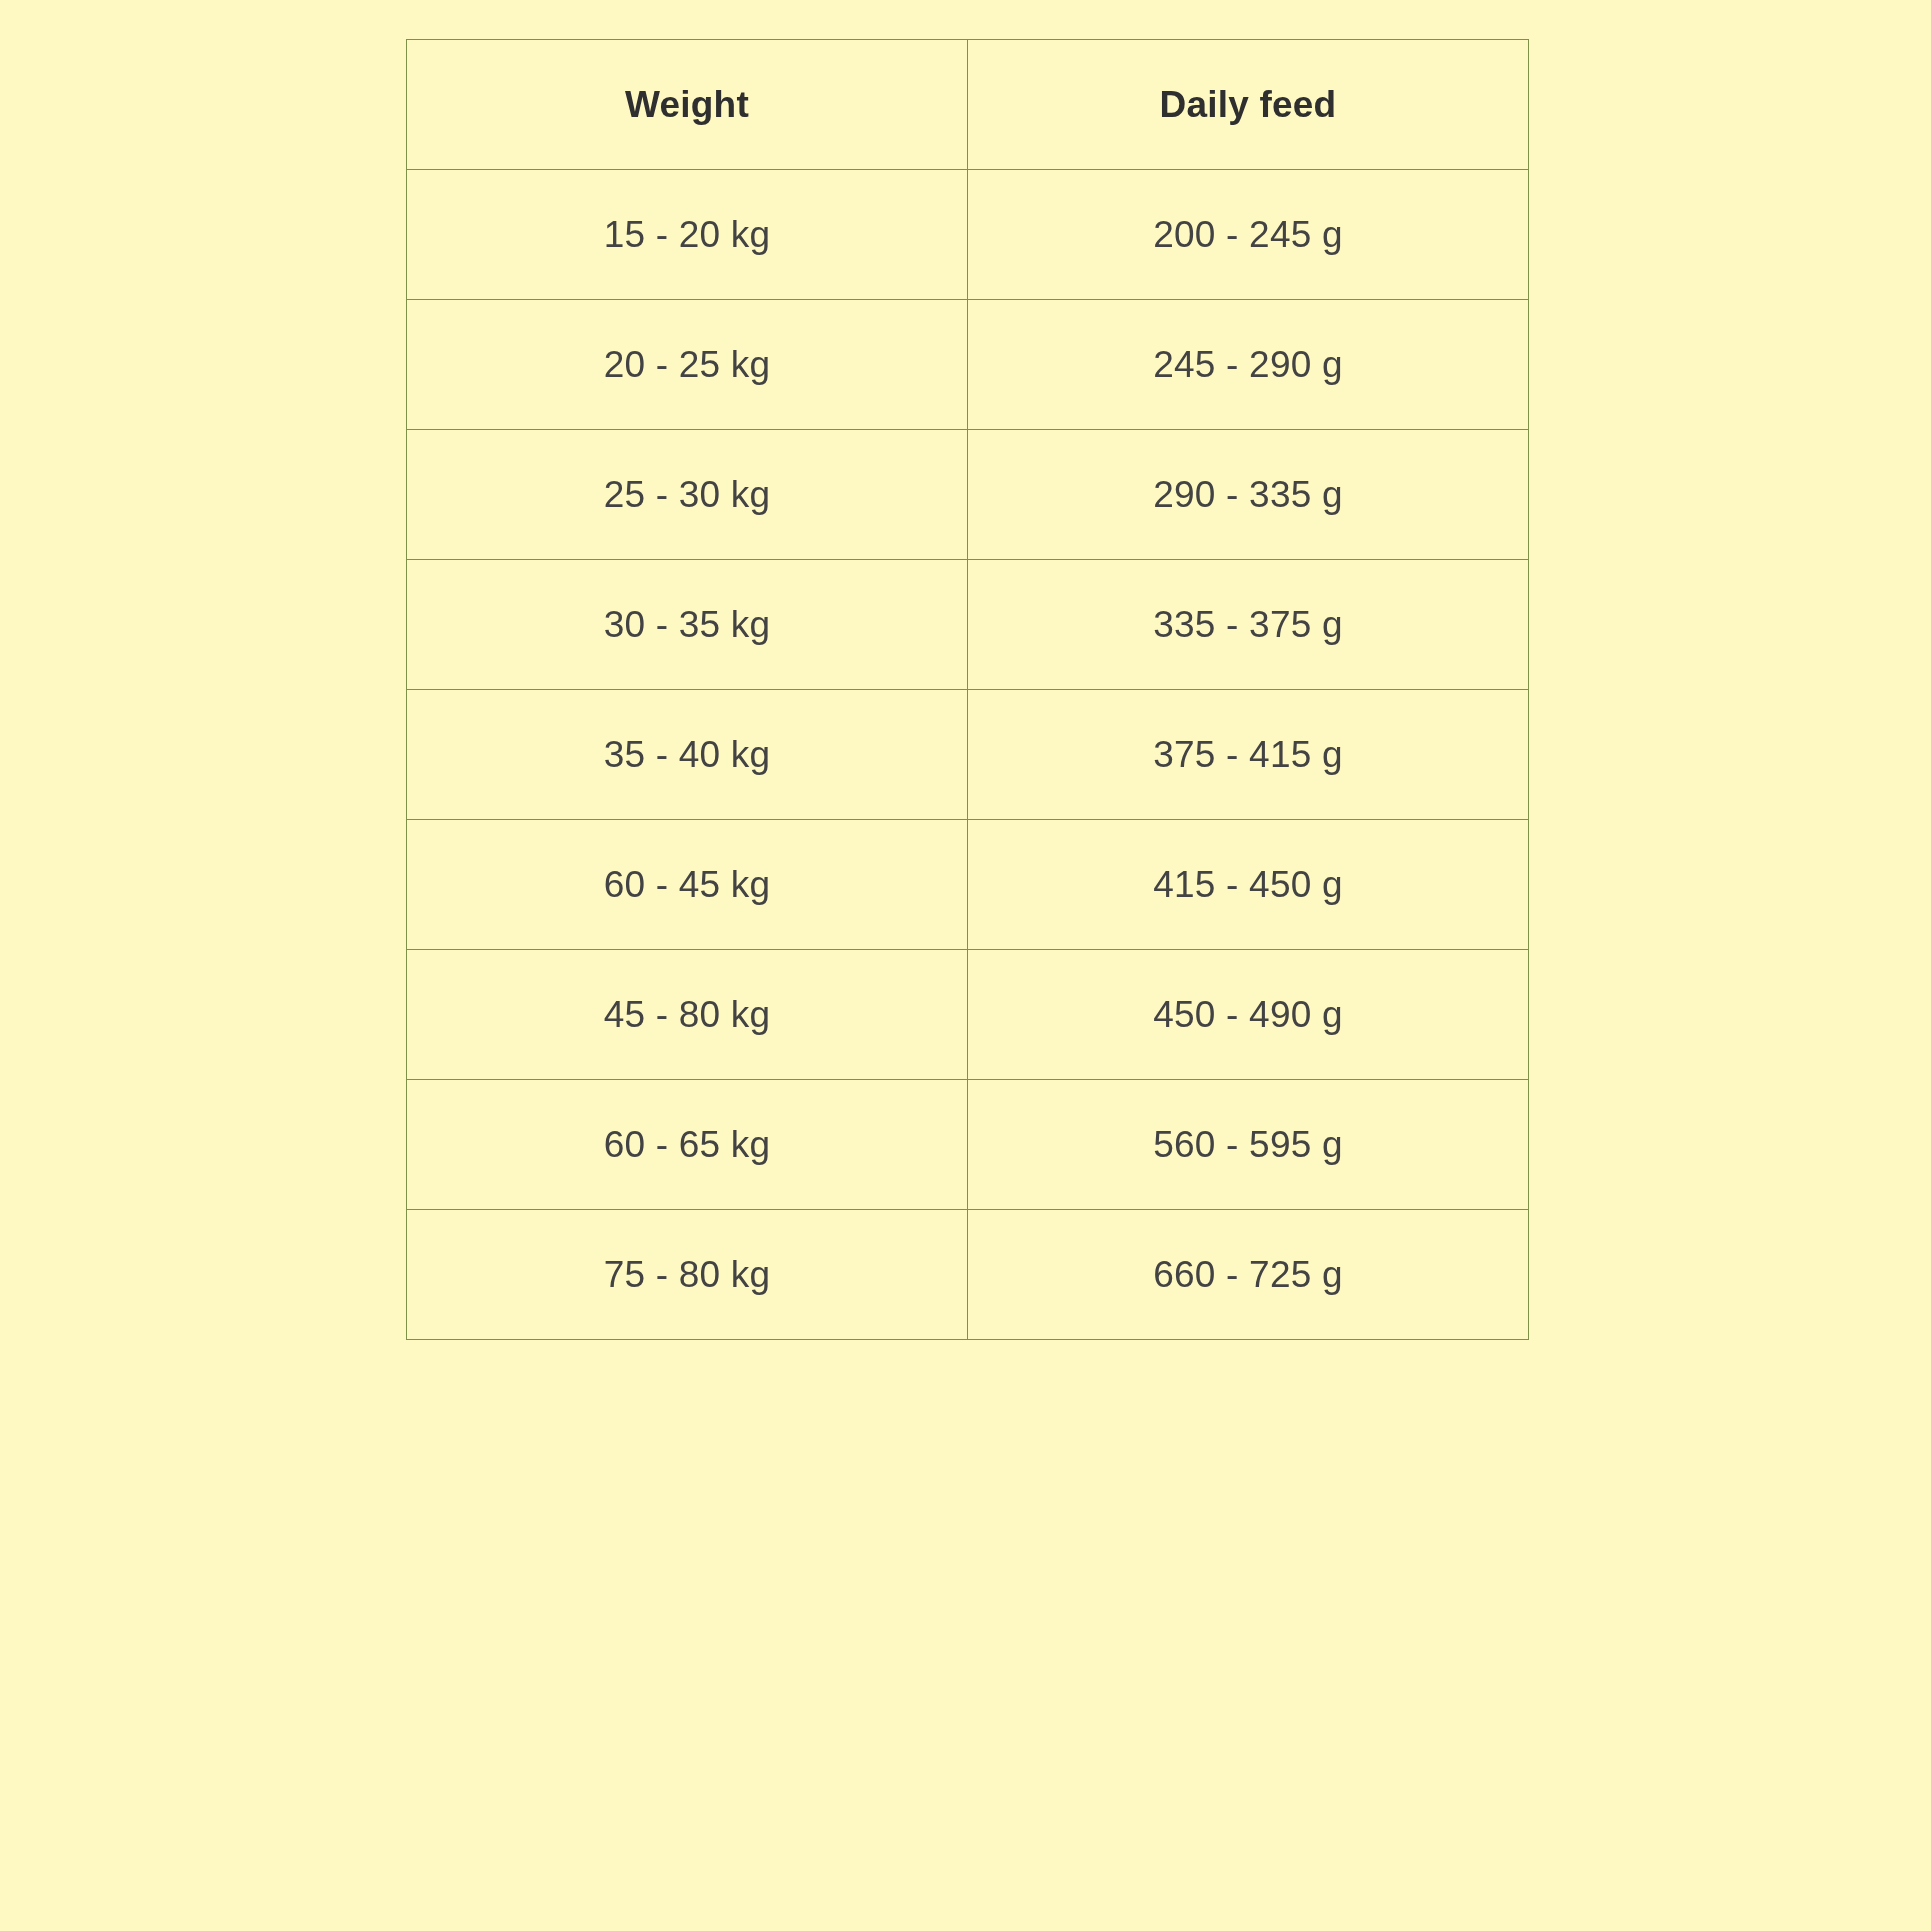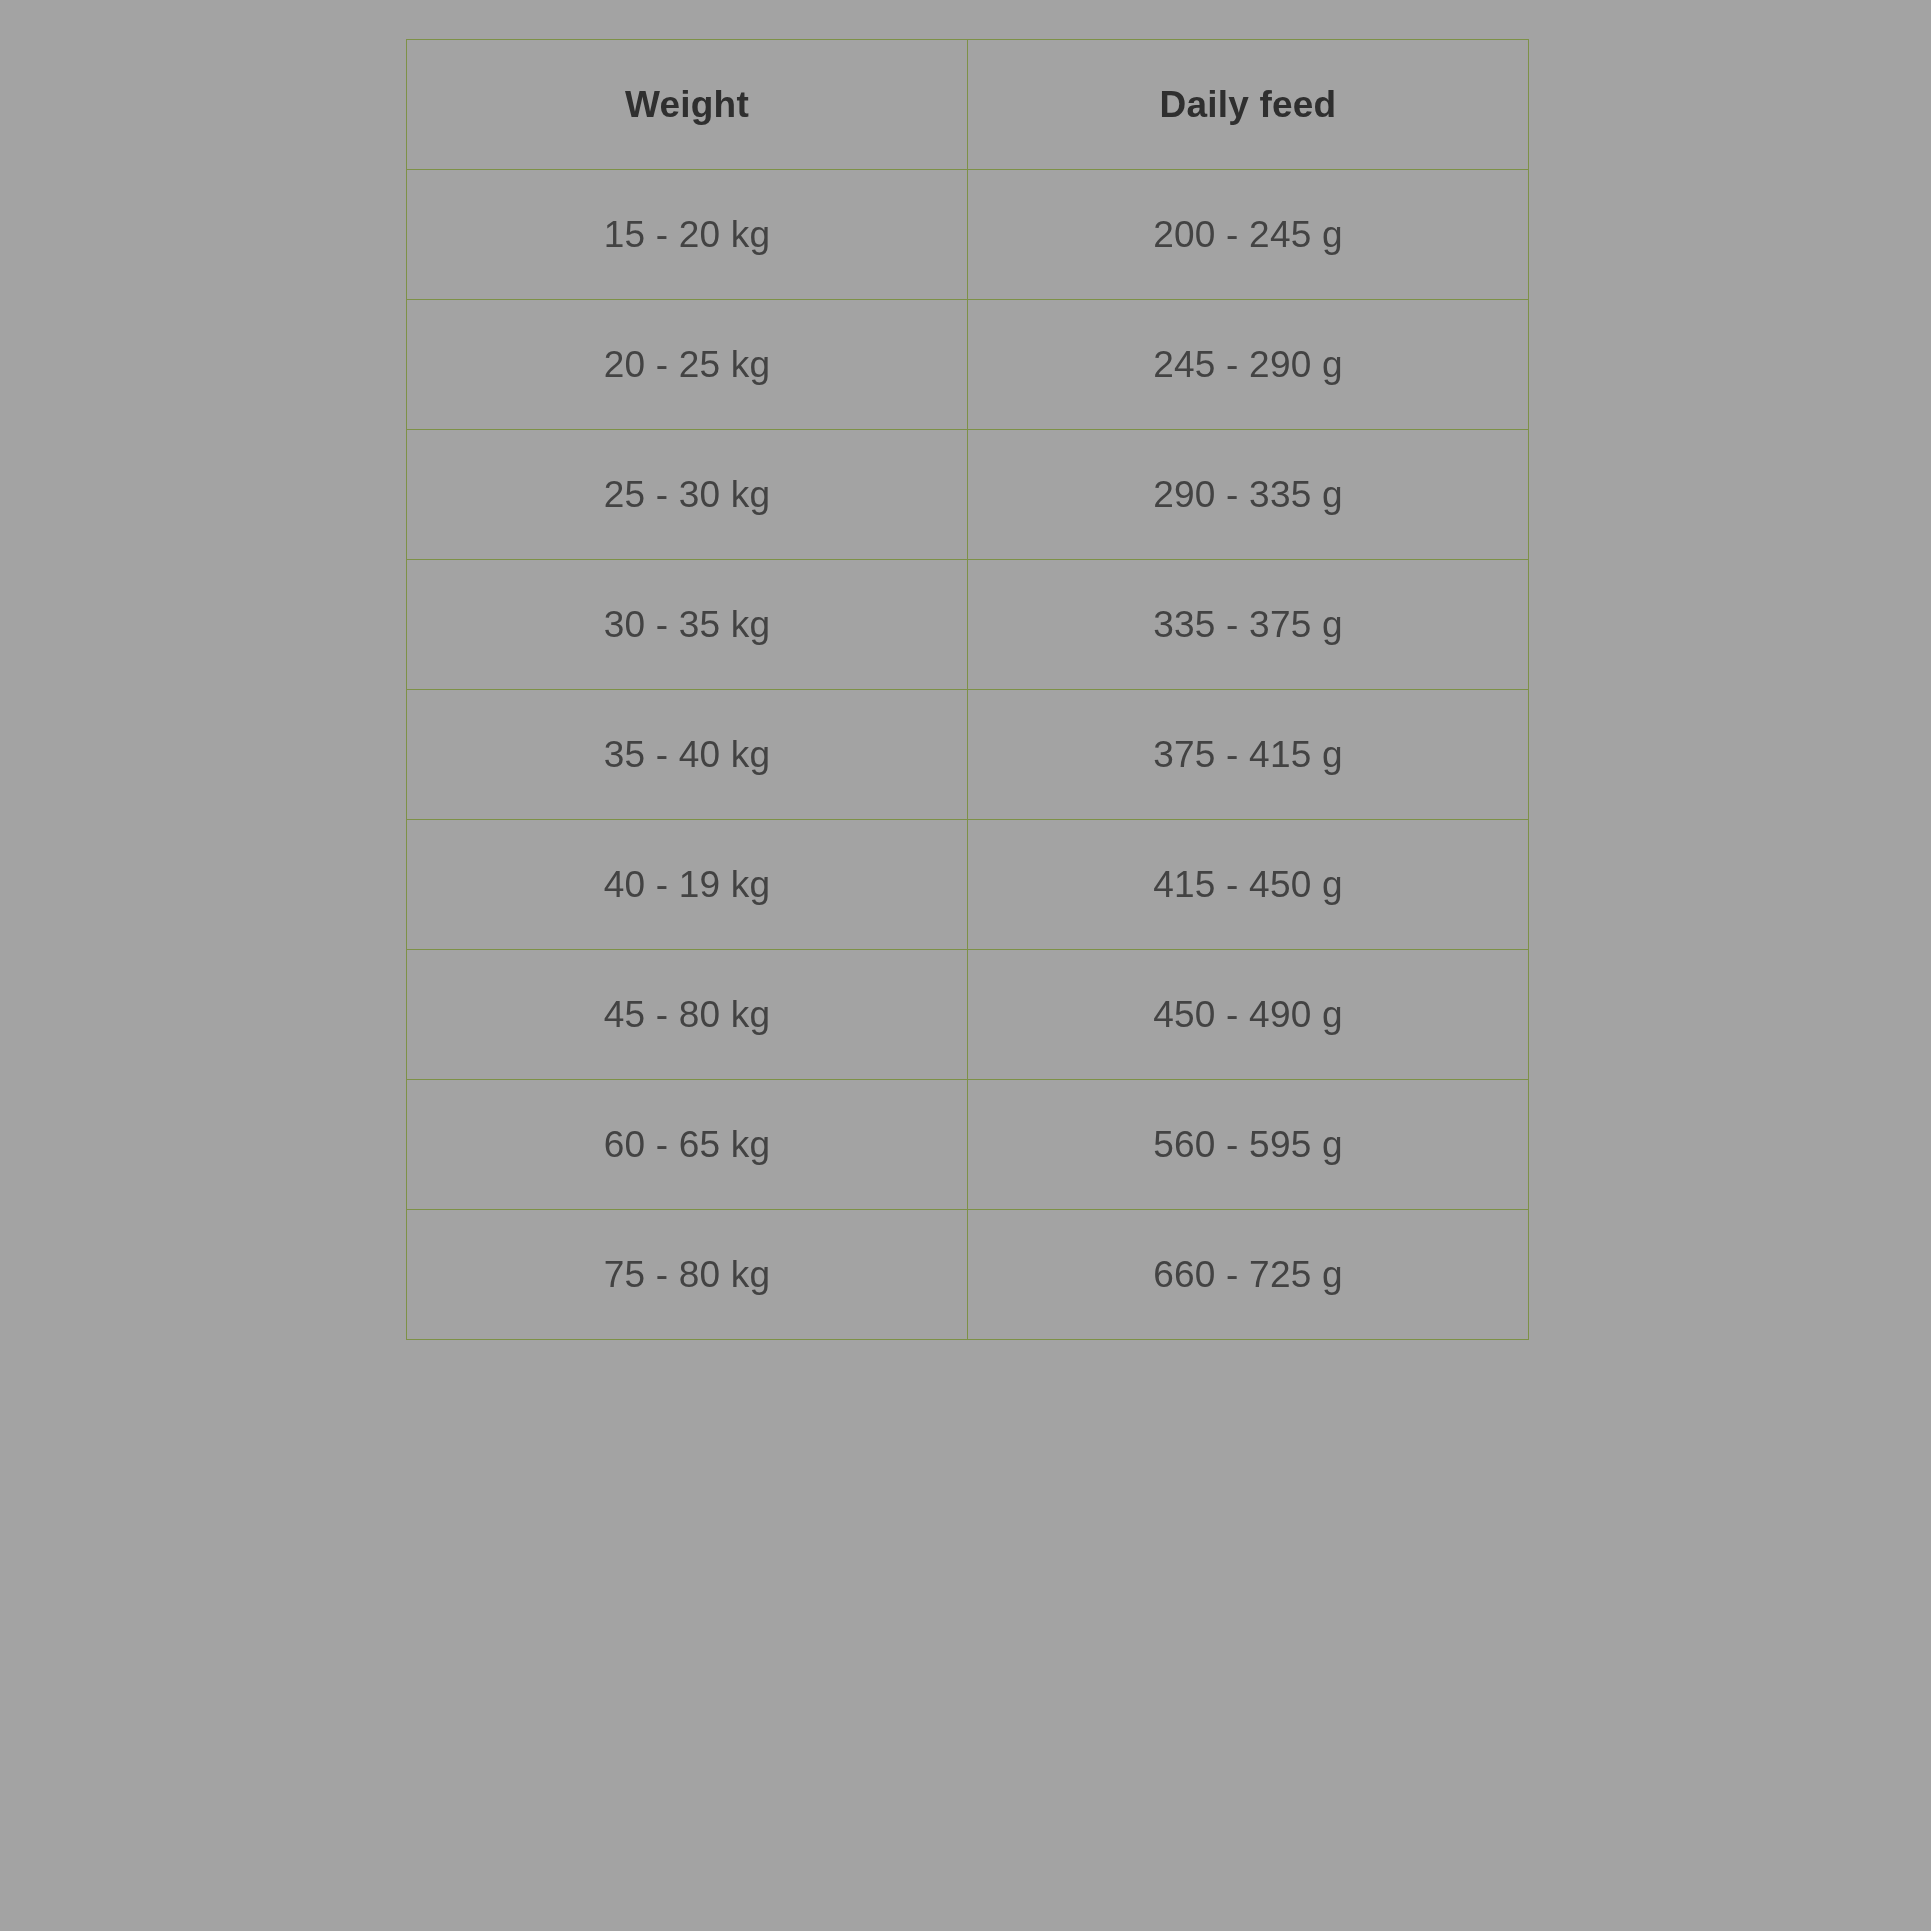--- a/index.html
+++ b/index.html
@@ -10,21 +10,21 @@
     height: 1931px;
   }
   body {
     font-family: "Liberation Sans", sans-serif;
     color: #3a3a3a;
   }
   .page {
     width: 1931px;
     height: 1931px;
     position: relative;
-    background: #a3a3a3;
+    background: #fef9c3;
   }
   .table-wrap {
     position: absolute;
     left: 406px;
     top: 39px;
     width: 1120px;
   }
   table.feed-table {
     border-collapse: collapse;
     width: 1120px;
@@ -80,21 +80,21 @@
           </tr>
           <tr>
             <td class="col-weight">30 - 35 kg</td>
             <td class="col-feed">335 - 375 g</td>
           </tr>
           <tr>
             <td class="col-weight">35 - 40 kg</td>
             <td class="col-feed">375 - 415 g</td>
           </tr>
           <tr>
-            <td class="col-weight">40 - 19 kg</td>
+            <td class="col-weight">60 - 45 kg</td>
             <td class="col-feed">415 - 450 g</td>
           </tr>
           <tr>
             <td class="col-weight">45 - 80 kg</td>
             <td class="col-feed">450 - 490 g</td>
           </tr>
           <tr>
             <td class="col-weight">60 - 65 kg</td>
             <td class="col-feed">560 - 595 g</td>
           </tr>

